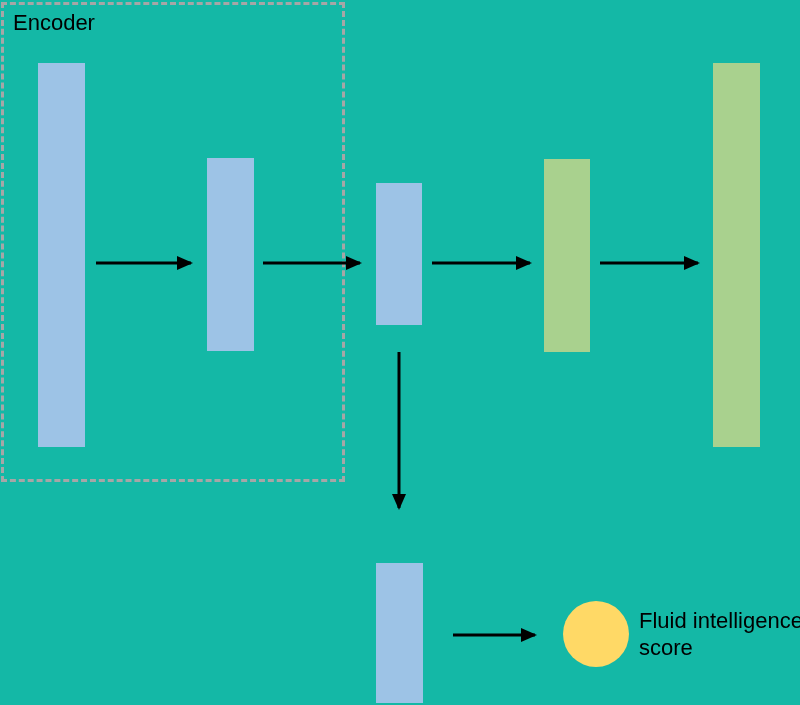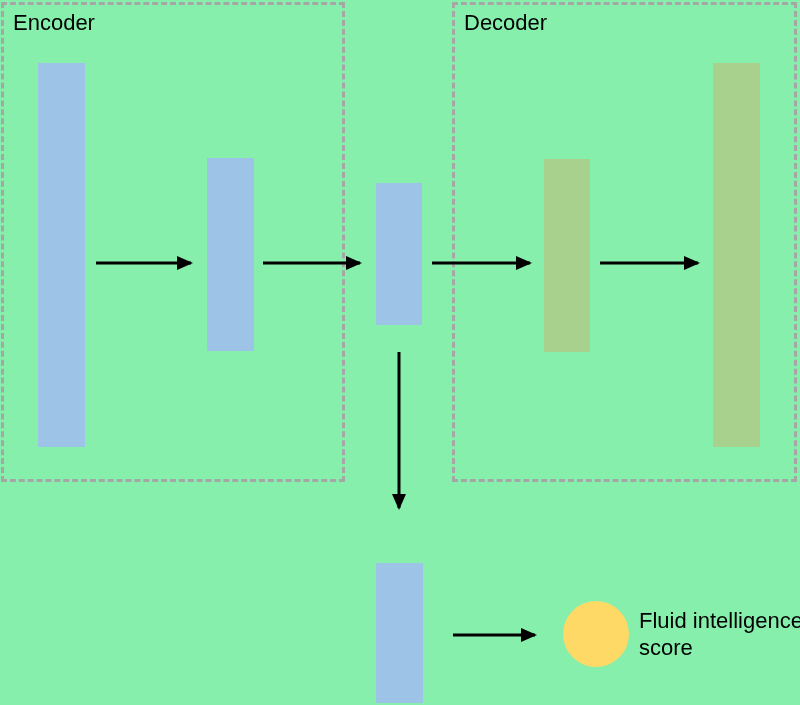--- a/index.html
+++ b/index.html
@@ -1,20 +1,20 @@
 <!DOCTYPE html>
 <html style="--feature-blue: #9DC3E6; --feature-green: #A9D18E; --score-yellow: #FFD966; --box-dash-gray: #A6A6A6; --arrow-black: #000000;"><head>
 <meta charset="utf-8">
 <style>
   html, body { margin: 0; padding: 0; background: #ffffff; }
   .canvas {
     position: relative;
     width: 800px;
     height: 705px;
-    background: #86efac;
+    background: #14b8a6;
     font-family: "Liberation Sans", sans-serif;
     overflow: hidden;
   }
   .dashed-box {
     position: absolute;
     border: 3px dashed var(--box-dash-gray, #a6a6a6);
     box-sizing: border-box;
     background: transparent;
   }
   .box-label {
@@ -51,23 +51,20 @@
 </style>
 </head>
 <body>
 
 <div class="canvas">
 
   <div class="dashed-box" style="left:1px; top:2px; width:344px; height:480px;">
     <span class="box-label">Encoder</span>
   </div>
 
-  <div class="dashed-box" style="left:452px; top:2px; width:345px; height:480px;">
-    <span class="box-label">Decoder</span>
-  </div>
 
   <div class="bar blue" style="left:38px; top:63px; width:47px; height:384px;"></div>
   <div class="bar blue" style="left:207px; top:158px; width:47px; height:193px;"></div>
 
   <div class="bar blue" style="left:376px; top:183px; width:46px; height:142px;"></div>
 
   <div class="bar green" style="left:544px; top:159px; width:46px; height:193px;"></div>
   <div class="bar green" style="left:713px; top:63px; width:47px; height:384px;"></div>
 
   <div class="bar blue" style="left:376px; top:563px; width:47px; height:140px;"></div>

